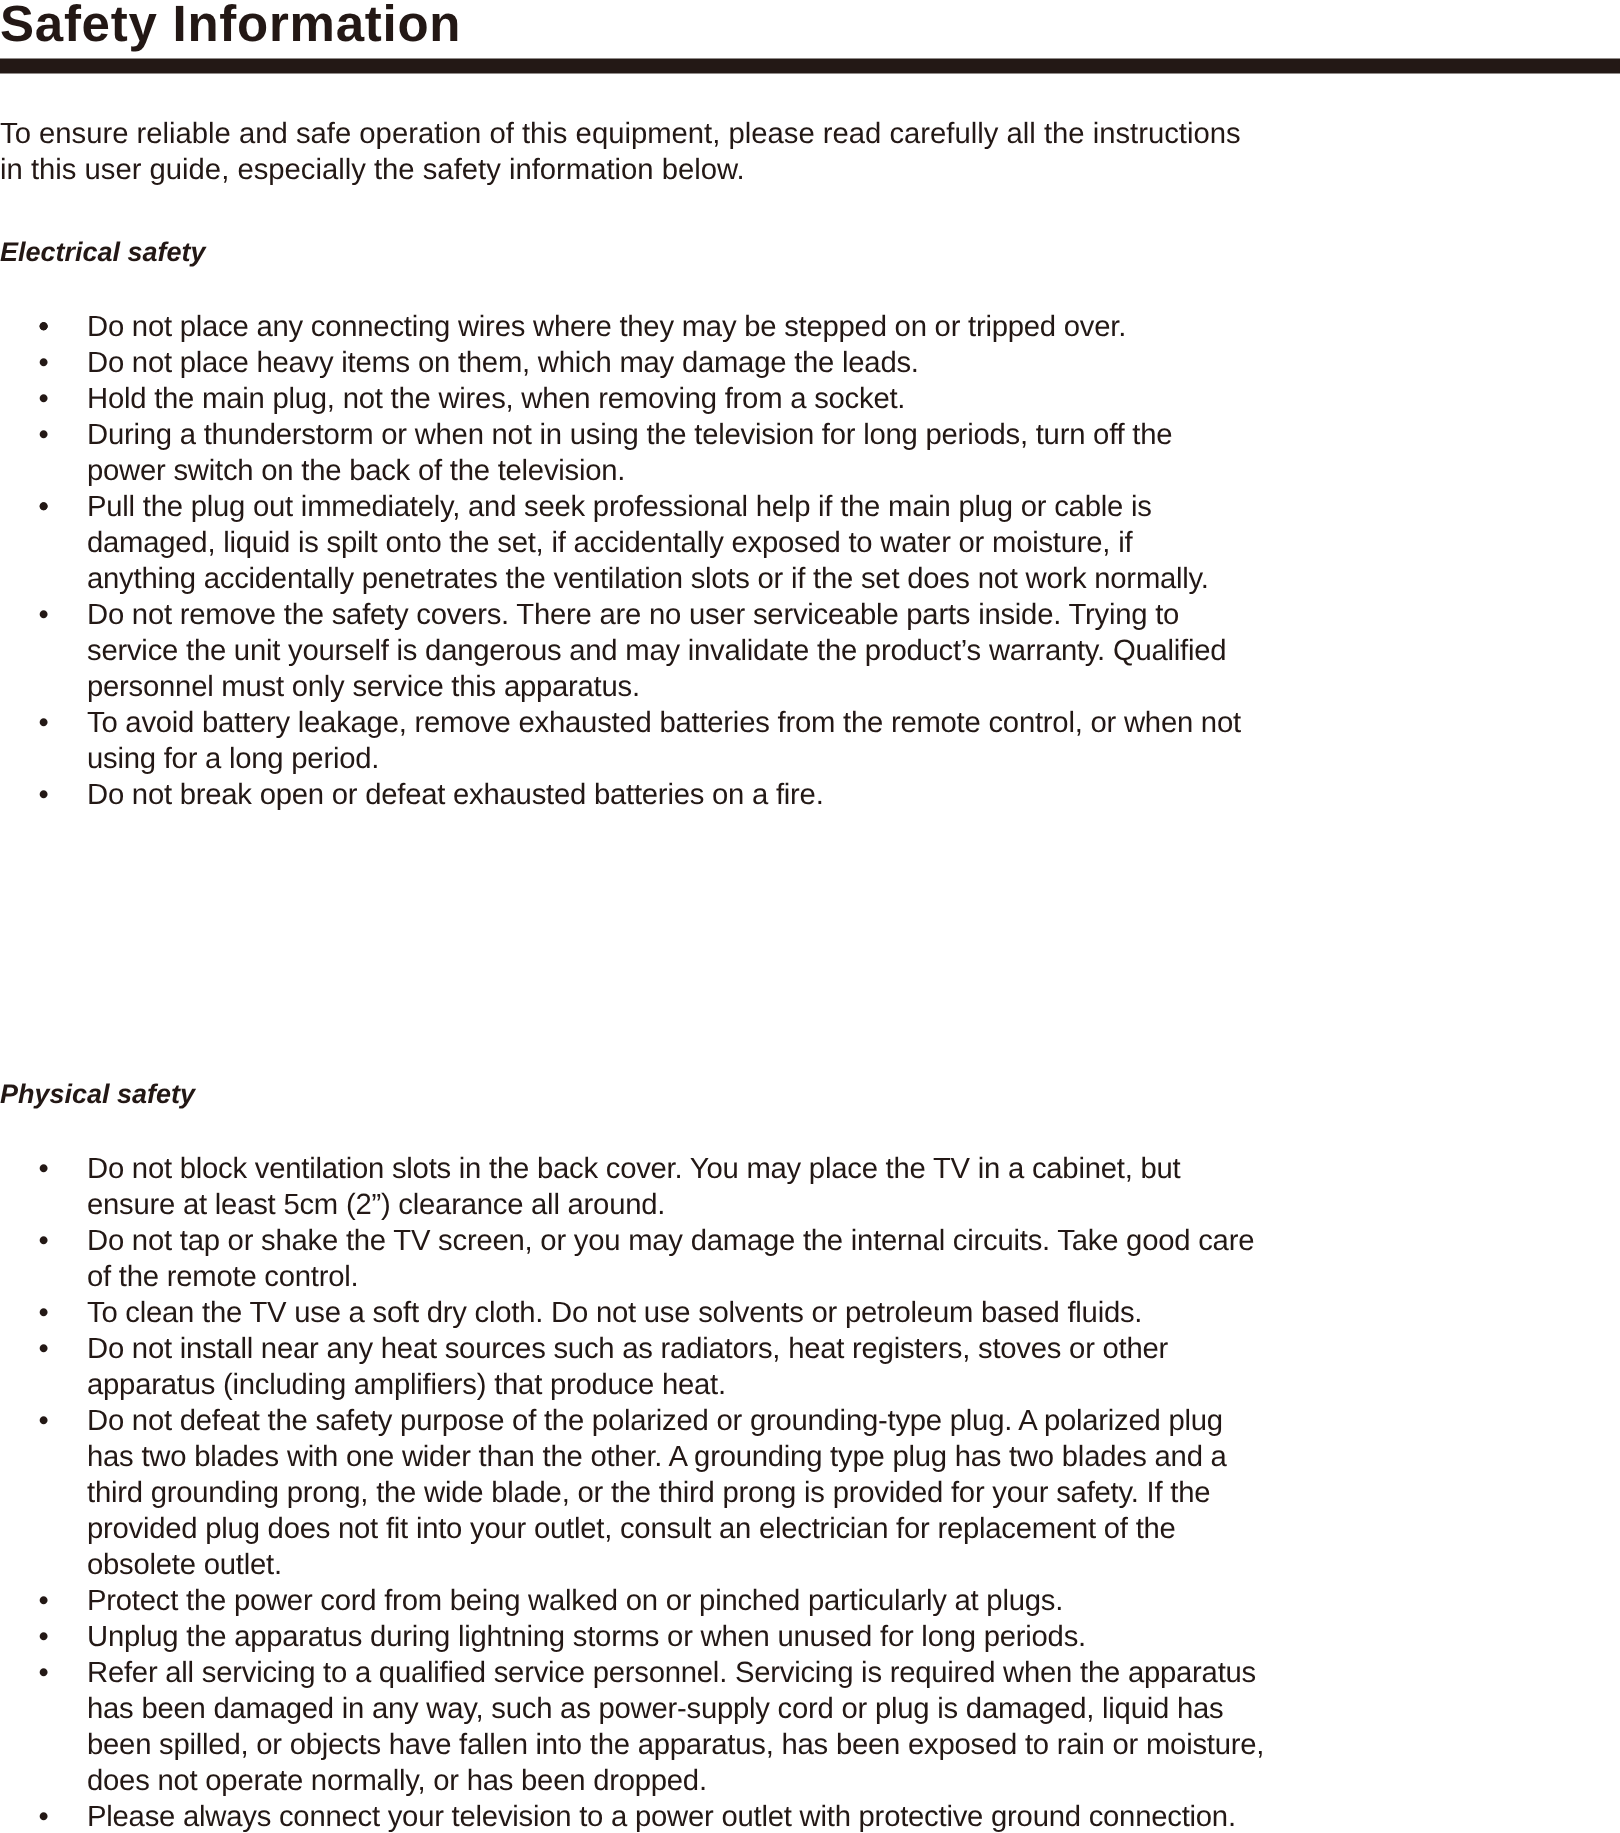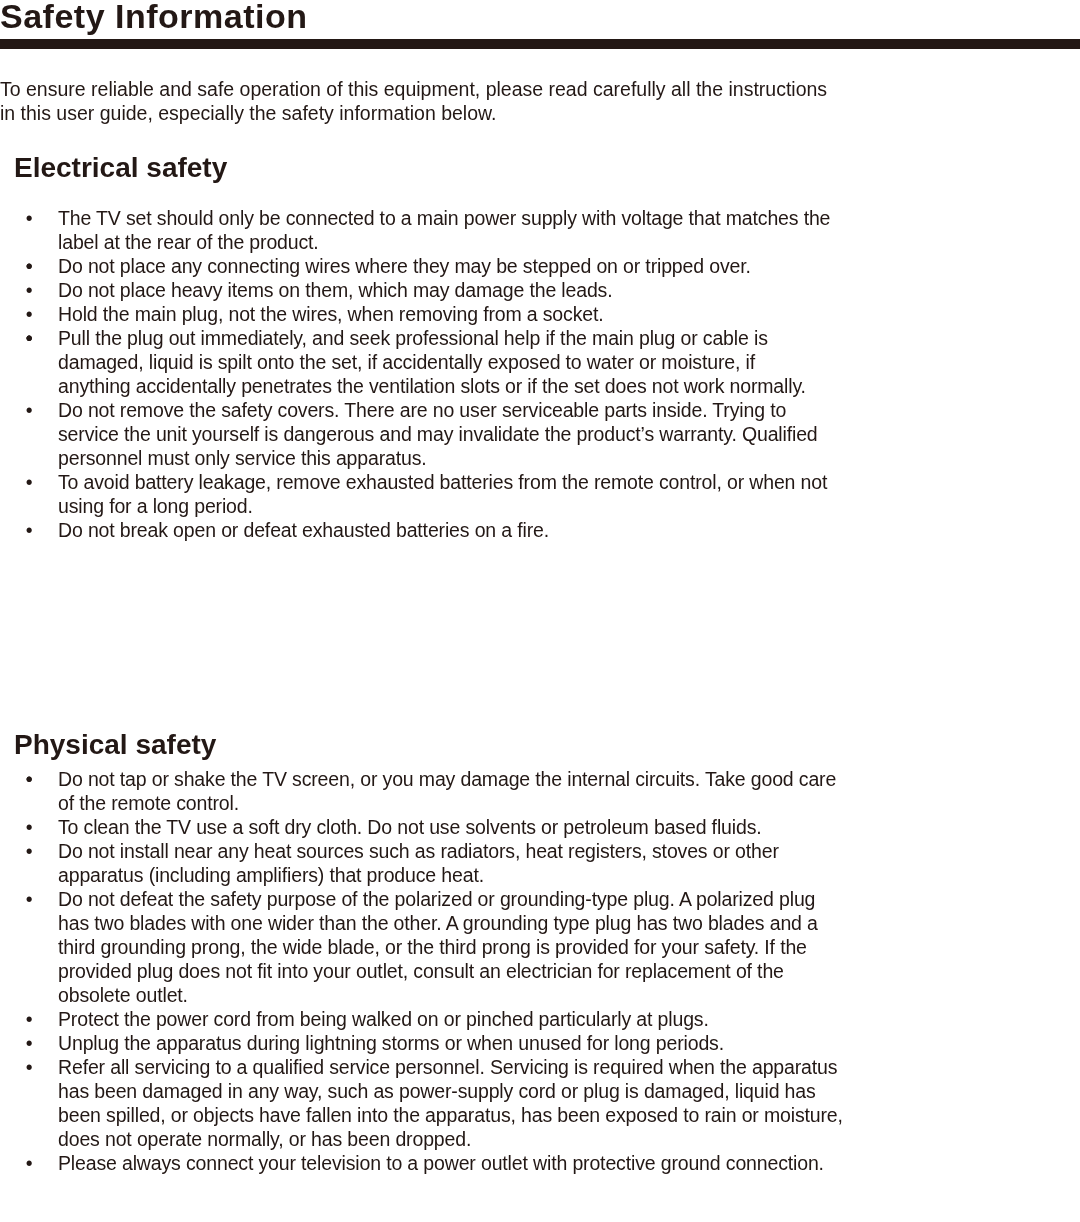--- a/index.html
+++ b/index.html
@@ -39,24 +39,25 @@
       left: 0;
       top: 77px;
       width: 932px;
       margin: 0;
       font-size: 19.5px;
       line-height: 24px;
       white-space: pre-line;
     }
     .section-heading {
       position: absolute;
-      left: 14px;
+      left: 0;
       margin: 0;
-      font-size: 28px;
+      font-size: 18px;
       font-weight: bold;
+      font-style: italic;
       line-height: 30px;
       white-space: nowrap;
     }
     .bullet-list {
       position: absolute;
       left: 0;
       width: 1080px;
       margin: 0;
       padding: 0;
       list-style: none;
@@ -81,42 +82,43 @@
 <body>
 
 <h1 class="page-title">Safety Information</h1>
 <div class="title-rule"></div>
 
 <p class="intro">To ensure reliable and safe operation of this equipment, please read carefully all the instructions
 in this user guide, especially the safety information below.</p>
 
 <h2 class="section-heading" style="top:153px;">Electrical safety</h2>
 <ul class="bullet-list" style="top:206px;">
-  <li class="bullet-item"><span class="bullet-dot">•</span><span>The TV set should only be connected to a main power supply with voltage that matches the
-label at the rear of the product.</span></li>
+  <li class="bullet-item"><span class="bullet-dot">•</span></li>
   <li class="bullet-item"><span class="bullet-dot">•</span></li>
   <li class="bullet-item"><span class="bullet-dot">•</span><span>Do not place any connecting wires where they may be stepped on or tripped over.</span></li>
   <li class="bullet-item"><span class="bullet-dot">•</span><span>Do not place heavy items on them, which may damage the leads.</span></li>
   <li class="bullet-item"><span class="bullet-dot">•</span><span>Hold the main plug, not the wires, when removing from a socket.</span></li>
-  <li class="bullet-item"><span class="bullet-dot">•</span></li>
+  <li class="bullet-item"><span class="bullet-dot">•</span><span>During a thunderstorm or when not in using the television for long periods, turn off the
+power switch on the back of the television.</span></li>
   <li class="bullet-item"><span class="bullet-dot">•</span></li>
   <li class="bullet-item"><span class="bullet-dot">•</span><span>Pull the plug out immediately, and seek professional help if the main plug or cable is
 damaged, liquid is spilt onto the set, if accidentally exposed to water or moisture, if
 anything accidentally penetrates the ventilation slots or if the set does not work normally.</span></li>
   <li class="bullet-item"><span class="bullet-dot">•</span><span>Do not remove the safety covers. There are no user serviceable parts inside. Trying to
 service the unit yourself is dangerous and may invalidate the product’s warranty. Qualified
 personnel must only service this apparatus.</span></li>
   <li class="bullet-item"><span class="bullet-dot">•</span><span>To avoid battery leakage, remove exhausted batteries from the remote control, or when not
 using for a long period.</span></li>
   <li class="bullet-item"><span class="bullet-dot">•</span><span>Do not break open or defeat exhausted batteries on a fire.</span></li>
 </ul>
 
-<h2 class="section-heading" style="top:714px;margin-top:16px;">Physical safety</h2>
+<h2 class="section-heading" style="top:714px;">Physical safety</h2>
 <ul class="bullet-list" style="top:767px;">
-  <li class="bullet-item"><span class="bullet-dot">•</span></li>
+  <li class="bullet-item"><span class="bullet-dot">•</span><span>Do not block ventilation slots in the back cover. You may place the TV in a cabinet, but
+ensure at least 5cm (2”) clearance all around.</span></li>
   <li class="bullet-item"><span class="bullet-dot">•</span><span>Do not tap or shake the TV screen, or you may damage the internal circuits. Take good care
 of the remote control.</span></li>
   <li class="bullet-item"><span class="bullet-dot">•</span><span>To clean the TV use a soft dry cloth. Do not use solvents or petroleum based fluids.</span></li>
   <li class="bullet-item"><span class="bullet-dot">•</span><span>Do not install near any heat sources such as radiators, heat registers, stoves or other
 apparatus (including amplifiers) that produce heat.</span></li>
   <li class="bullet-item"><span class="bullet-dot">•</span><span>Do not defeat the safety purpose of the polarized or grounding-type plug. A polarized plug
 has two blades with one wider than the other. A grounding type plug has two blades and a
 third grounding prong, the wide blade, or the third prong is provided for your safety. If the
 provided plug does not fit into your outlet, consult an electrician for replacement of the
 obsolete outlet.</span></li>

